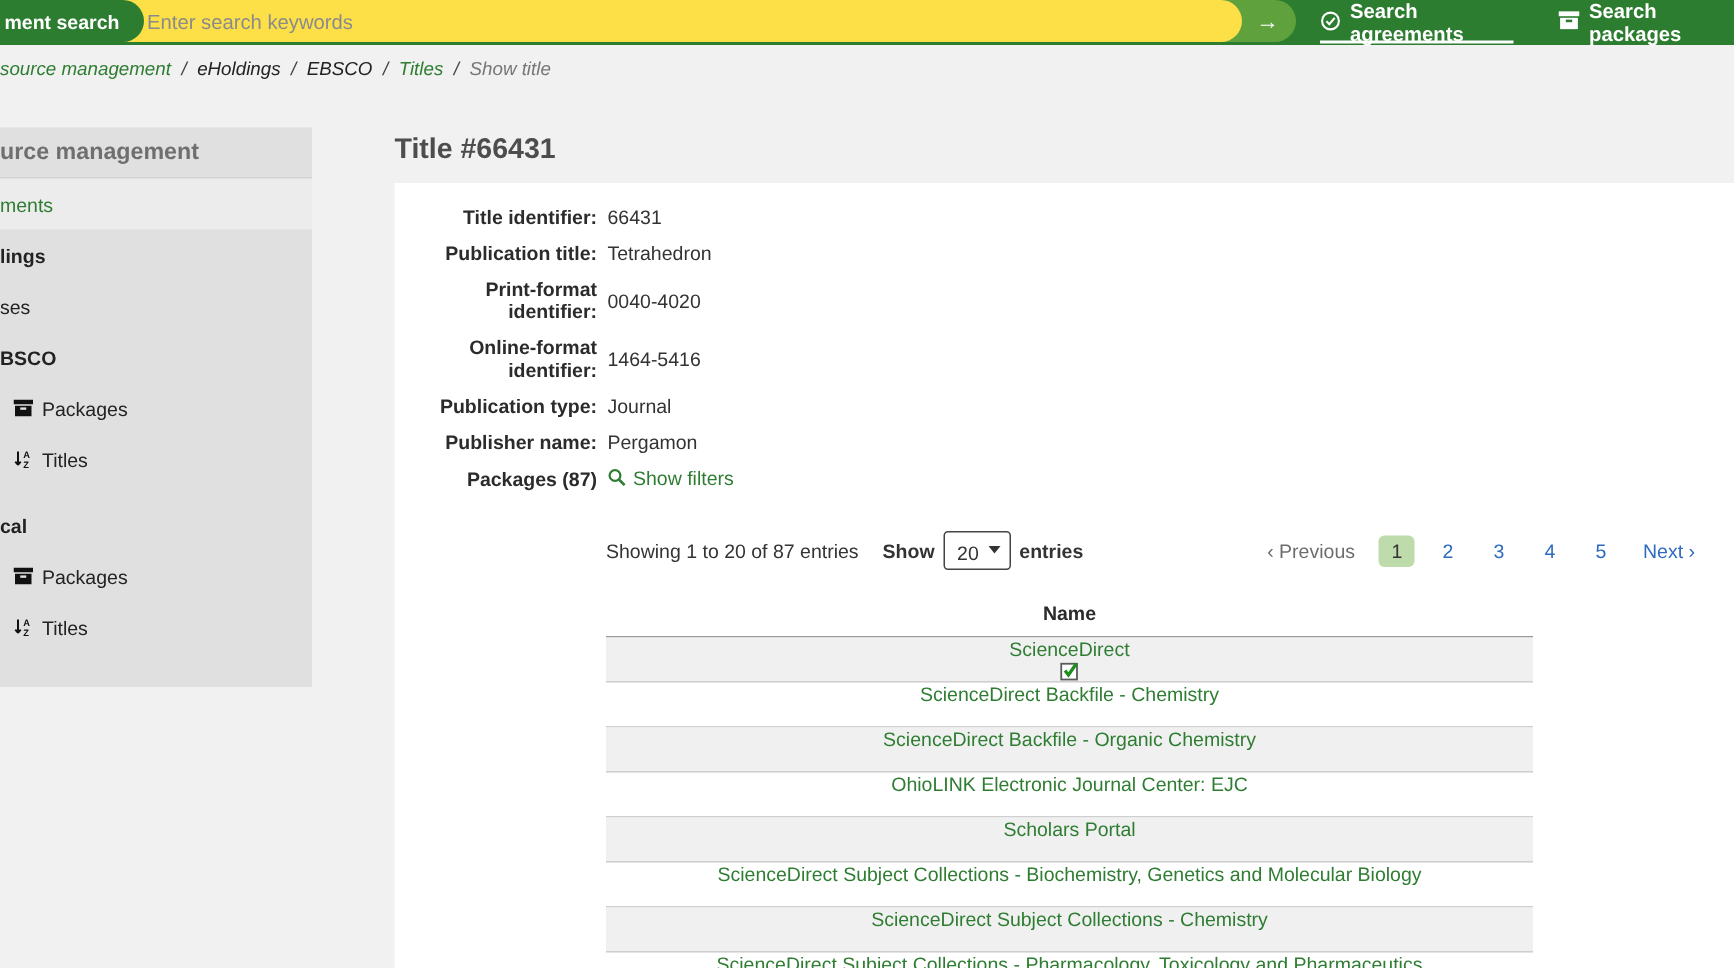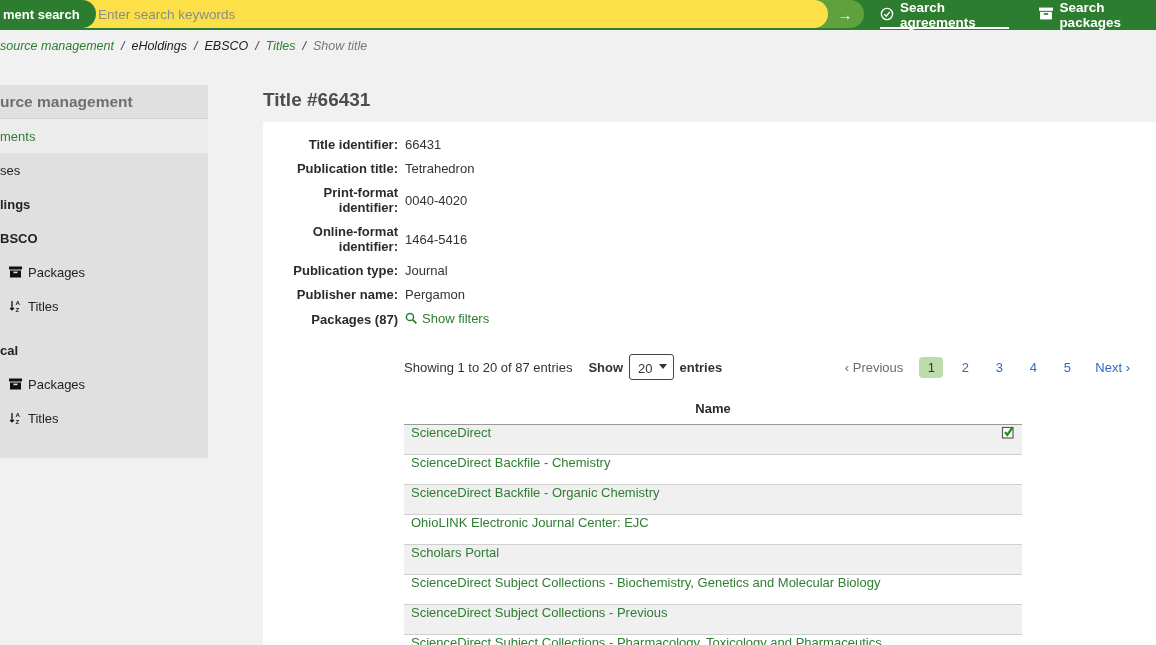--- a/index.html
+++ b/index.html
@@ -67,22 +67,22 @@
                 border-top:5px solid #333; }
   .pagination { margin-left:auto; display:flex; align-items:center; gap:10px; }
   .page-prev { color:#6d6d6d; cursor:default; margin-right:6px; }
   .page-num { color:#2f6bbf; width:24px; text-align:center; cursor:pointer; }
   .page-num.active { background:#bedcab; color:#333; border-radius:4px; padding:3px 0; cursor:default; }
   .page-next { color:#2f6bbf; cursor:pointer; margin-left:6px; }
 
   .pkg-table { margin:16px 0 0 141px; width:618px; }
   .pkg-table-header { text-align:center; font-weight:bold; padding:5px 0 8px 0;
                       border-bottom:1px solid #9a9a9a; color:#2b2b2b; }
-  .pkg-row { height:30px; display:flex; align-items:flex-start; padding:0 7px;
-             border-bottom:1px solid #cfcfcf; }
+  .pkg-row { height:30px; display:flex; align-items:center; padding:0 20px;
+             border-bottom:1px solid #cfcfcf;flex-direction:column; }
   .pkg-row.odd { background:#f0f0f0; }
   .pkg-row a { color:#2e7d32; text-decoration:none; cursor:pointer; }
   .pkg-row .spacer { flex:1; }
 </style>
 </head>
 <body>
 
 <div class="topbar">
   <div class="search-zone">
     <div class="search-input-wrap">
@@ -127,25 +127,25 @@
   <span class="crumb-sep">/</span>
   <span class="crumb gray">Show title</span>
 </div>
 
 <div class="sidebar">
   <div class="sidebar-header">urce management</div>
 
   <div class="side-item link">
     <span>ments</span>
   </div>
+  <div class="side-item bold">
+    <span>lings</span>
+  </div>
   <div class="side-item">
     <span>ses</span>
-  </div>
-  <div class="side-item bold">
-    <span>lings</span>
   </div>
   <div class="side-item bold">
     <span>BSCO</span>
   </div>
   <div class="side-item icon-item">
     <span class="side-icon">
       <svg width="13" height="12" viewBox="0 0 13 12">
         <rect x="0" y="0.5" width="13" height="3" fill="currentColor"></rect>
         <rect x="1" y="4.5" width="11" height="7" fill="currentColor"></rect>
         <rect x="4.5" y="5.6" width="4" height="1.6" fill="#e0e0e0"></rect>
@@ -275,21 +275,21 @@
       <div class="pkg-row">
         <a>OhioLINK Electronic Journal Center: EJC</a>
       </div>
       <div class="pkg-row odd">
         <a>Scholars Portal</a>
       </div>
       <div class="pkg-row">
         <a>ScienceDirect Subject Collections - Biochemistry, Genetics and Molecular Biology</a>
       </div>
       <div class="pkg-row odd">
-        <a>ScienceDirect Subject Collections - Previous</a>
+        <a>ScienceDirect Subject Collections - Chemistry</a>
       </div>
       <div class="pkg-row">
         <a>ScienceDirect Subject Collections - Pharmacology, Toxicology and Pharmaceutics</a>
       </div>
     </div>
 
   </div>
 </div>
 
 </body></html>

